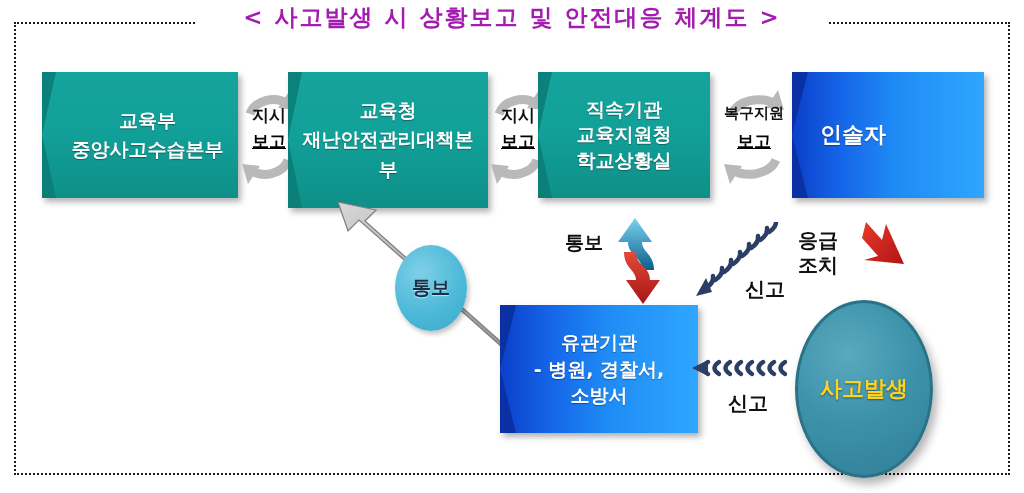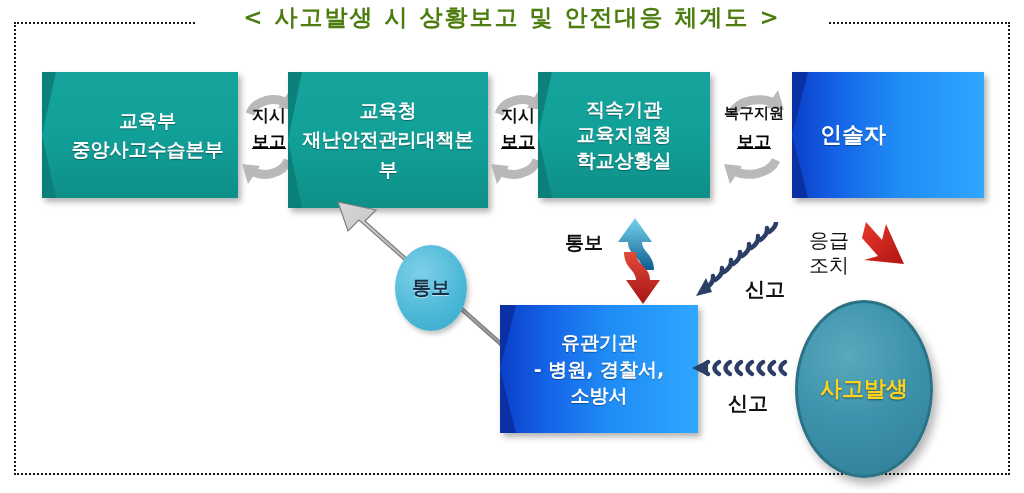--- a/index.html
+++ b/index.html
@@ -18,21 +18,21 @@
     box-sizing:border-box;
   }
   
   .title-gap{
     position:absolute;left:196px;top:2px;width:632px;height:30px;
     background:#ffffff;
   }
   .title{
     position:absolute;left:196px;top:3px;width:632px;height:28px;
     text-align:center;
-    font-size:23px;font-weight:bold;color:#4d7c0f;
+    font-size:23px;font-weight:bold;color:#a21caf;
     letter-spacing:2px;
     line-height:28px;
     white-space:nowrap;
   }
 
   
   .box{
     position:absolute;
     box-sizing:border-box;
     display:flex;align-items:center;justify-content:center;
@@ -121,22 +121,22 @@
     white-space:nowrap;
   }
   #singo-diag{left:692px;top:222px;width:128px;height:104px;}
   #singo-diag .lbl{left:40px;top:54px;width:66px;}
   #singo-horz{left:688px;top:352px;width:120px;height:84px;}
   #singo-horz .lbl{left:16px;top:38px;width:88px;}
 
   
   #emerg{position:absolute;left:798px;top:218px;width:128px;height:100px;}
   #emerg .lbl{
-    position:absolute;left:0;top:10px;width:62px;text-align:center;
-    font-size:20px;font-weight:normal;color:#111;line-height:1.25;
+    position:absolute;left:0;top:10px;width:62px;text-align:left;
+    font-size:20px;font-weight:bold;color:#111;line-height:1.25;
   }
   #emerg svg{position:absolute;left:58px;top:0;}
 
   
   #accident{
     position:absolute;left:795px;top:300px;width:132px;height:172px;
     border-radius:50%;
     background:radial-gradient(circle at 38% 30%,#5aa9bd 0%,#3d93ab 45%,#2f7d95 100%);
     border:3px solid #2b7286;
     display:flex;align-items:center;justify-content:center;

